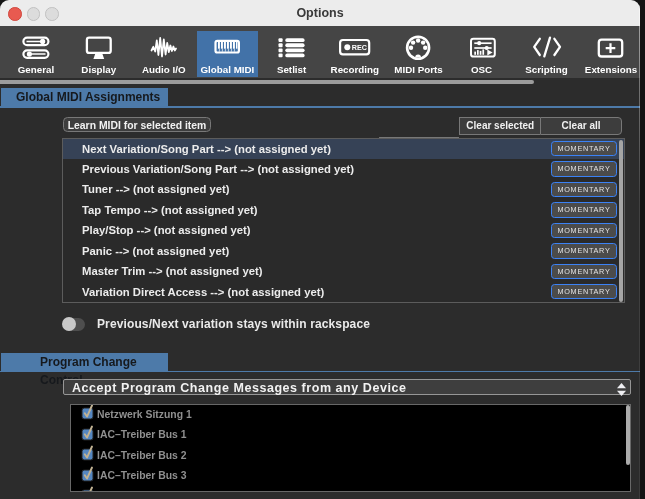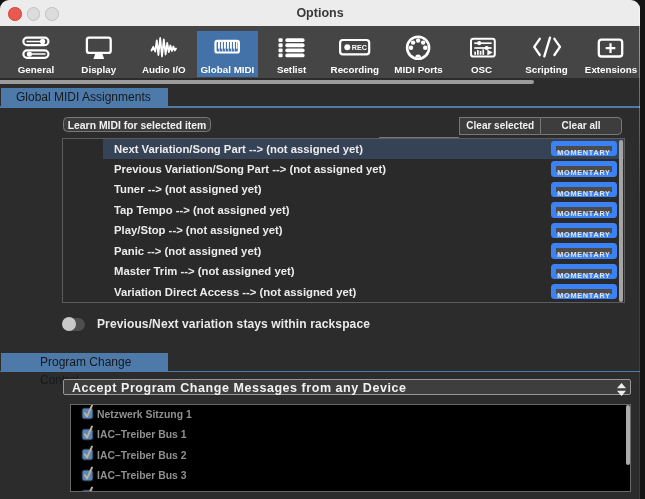--- a/index.html
+++ b/index.html
@@ -17,40 +17,40 @@
   .title{left:0;top:0;width:640px;height:26px;line-height:27px;text-align:center;
          font-size:12.5px;font-weight:700;color:#393939;}
   
   .toolbar{left:0;top:26px;width:640px;height:52px;background:#454545;}
   .tbsel{left:197px;top:30.5px;width:61px;height:46.5px;background:#4272a8;}
   .tblab{top:64.5px;width:90px;text-align:center;font-size:9.8px;line-height:10.5px;
           font-weight:700;color:#fff;}
   .hscroll{left:0;top:79.5px;width:534px;height:4.5px;background:#9c9c9c;border-radius:0 2.5px 2.5px 0;}
   
   .tab{left:1px;height:18px;background:#4d7aa9;color:#16191d;font-size:12px;
-       font-weight:400;line-height:18.5px;padding-left:15px;box-sizing:border-box;}
+       font-weight:700;line-height:18.5px;padding-left:15px;box-sizing:border-box;}
   .tabline{left:0;width:640px;height:1.5px;background:#4d7aa9;}
   
   .btn{background:#3d3d3d;border:1px solid #787878;border-radius:4.5px;color:#f1f1f1;
        font-size:10.4px;font-weight:700;text-align:center;box-sizing:border-box;}
   .seg{left:378.5px;top:117px;width:243.5px;height:17.5px;display:flex;}
   .seg div{flex:1;background:#3d3d3d;border:1px solid #787878;border-right:none;
            color:#f1f1f1;font-size:10px;font-weight:700;text-align:center;
            line-height:16px;box-sizing:border-box;}
   .seg div:first-child{border-radius:4px 0 0 4px;margin-top:20px;}
   .seg div:last-child{border-radius:0 4px 4px 0;border-right:1px solid #787878;}
   
   .table{left:62px;top:137.5px;width:562.5px;height:165.5px;background:#2a2a2a;
          border:1px solid #5c5c5c;box-sizing:border-box;}
   .trow{position:relative;height:20.44px;box-sizing:border-box;line-height:20.6px;
-        padding-left:11px;font-size:11.3px;font-weight:700;color:#ececec;margin-left:40px;}
+        padding-left:19px;font-size:11.3px;font-weight:700;color:#ececec;}
   .trow.sel{background:#364256;}
   .mom{position:absolute;right:7px;top:2.4px;width:66px;height:15.5px;background:#4b4b4b;
-       border:5px solid #3b82f6;border-radius:3.5px;box-sizing:border-box;
-       font-size:7.3px;font-weight:700;letter-spacing:0.7px;color:#e2e2e2;
+       border:1px solid #3b82f6;border-radius:3.5px;box-sizing:border-box;
+       font-size:7.3px;font-weight:400;letter-spacing:0.7px;color:#e2e2e2;
        text-align:center;line-height:13.5px;text-indent:1px;}
   .vscroll1{left:618.5px;top:139.5px;width:4.5px;height:162px;background:#a5a5a5;border-radius:2.5px;}
   
   .tgl{left:62.5px;top:317.5px;width:22.5px;height:13px;border-radius:7px;background:#4e4e4e;}
   .knob{left:-1px;top:-0.8px;width:14.5px;height:14.5px;border-radius:50%;background:#c9c9c9;}
   .tgllabel{left:97px;top:317.5px;font-size:12px;font-weight:700;letter-spacing:0.12px;color:#eaeaea;line-height:13.5px;}
   
   .dd{left:63px;top:379px;width:568px;height:16px;background:#3e3e3e;
       border:1px solid #969696;border-radius:2px;box-sizing:border-box;
       font-size:12.5px;font-weight:700;letter-spacing:0.55px;color:#f2f2f2;line-height:17.5px;padding-left:8px;}

